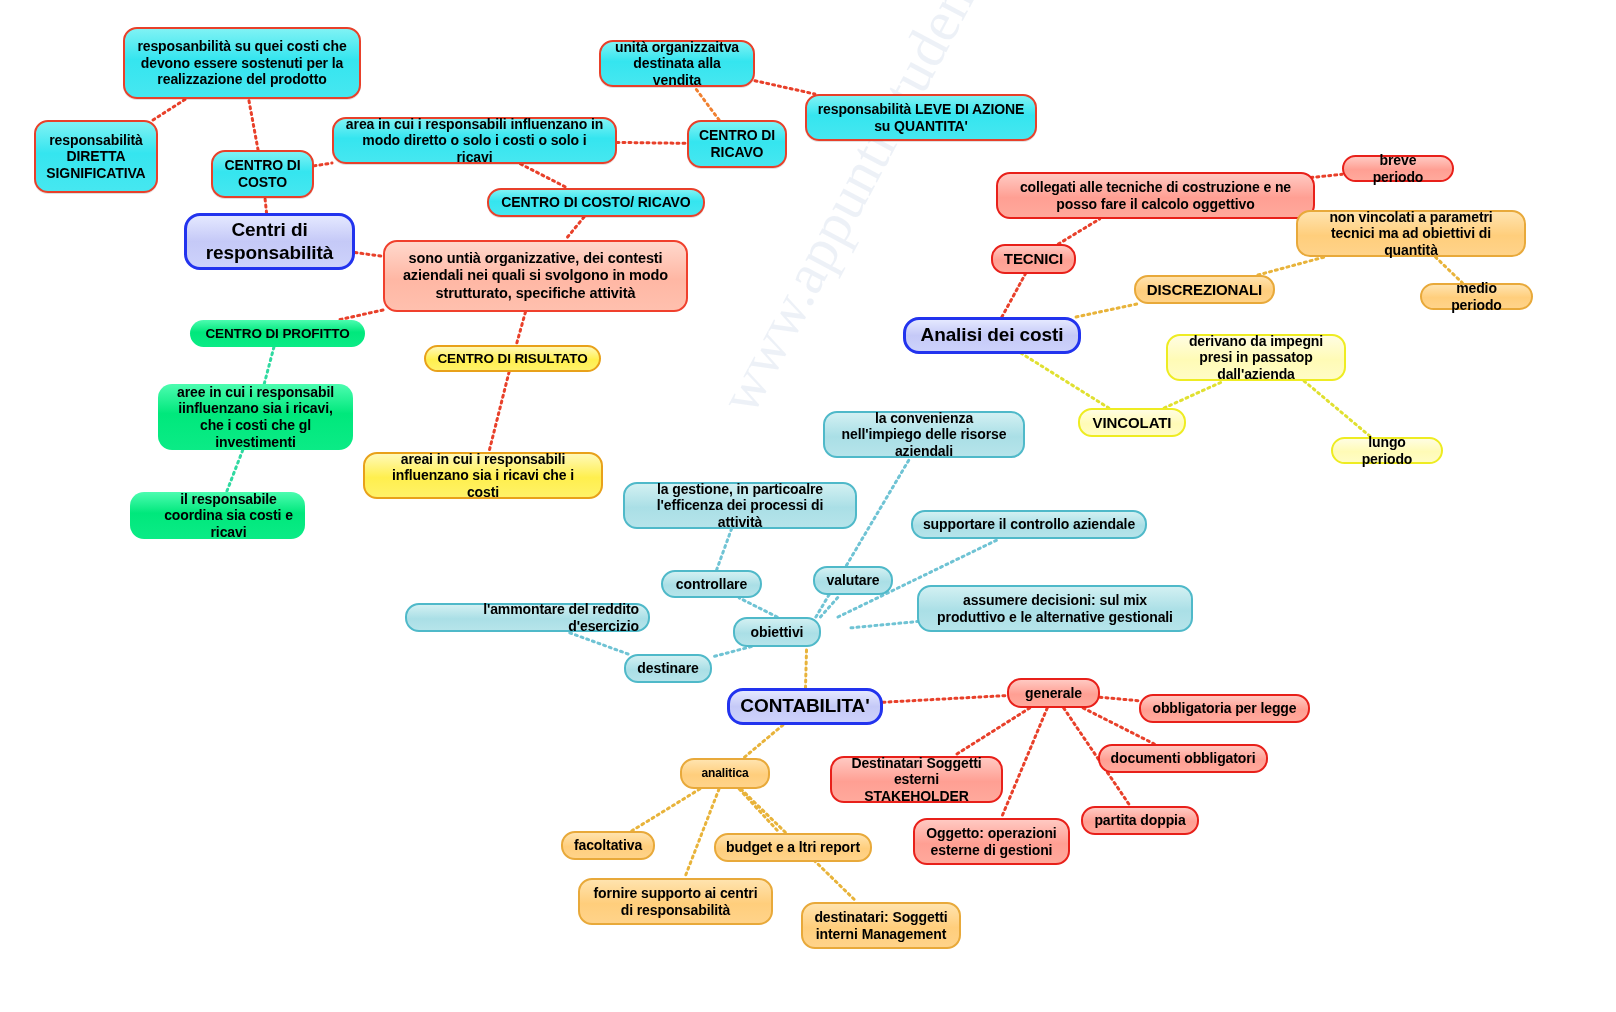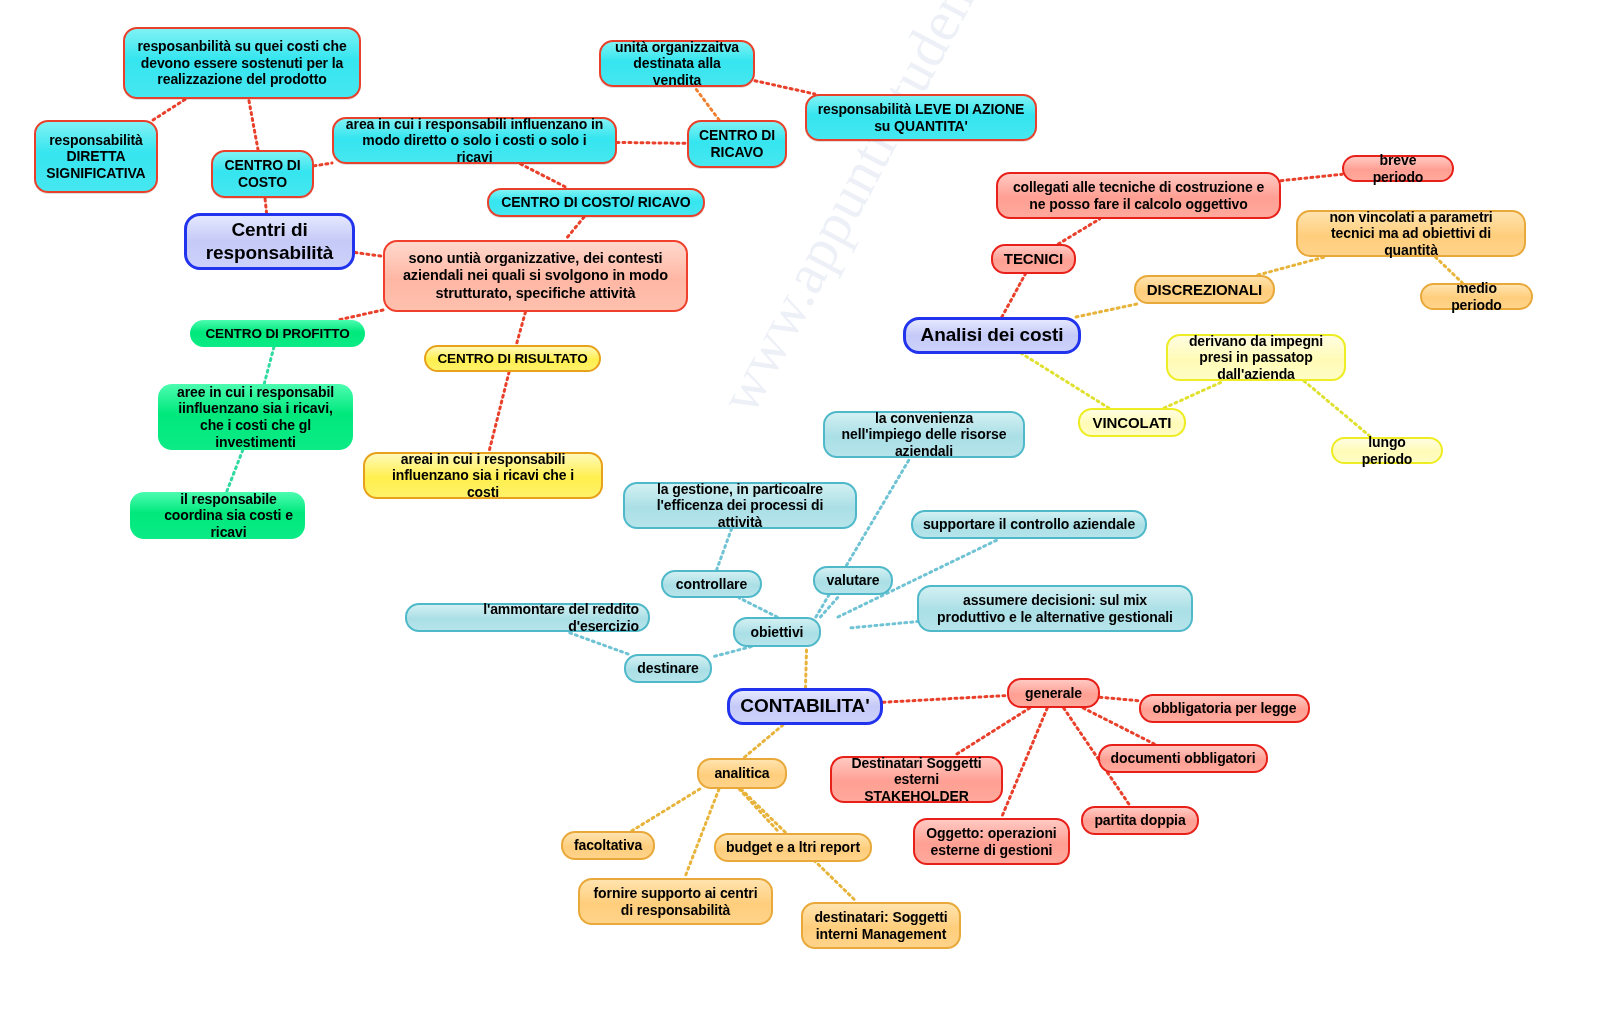--- a/index.html
+++ b/index.html
@@ -152,21 +152,21 @@
       <div class="node sty-cyan" style="left: 687px; top: 120px; width: 100px; height: 48px; font-size: 14px;">CENTRO DI RICAVO</div>
       <div class="node sty-cyan" style="left: 805px; top: 94px; width: 232px; height: 47px; font-size: 14px;">responsabilità LEVE DI AZIONE su QUANTITA'</div>
       <div class="node sty-cyan" style="left: 487px; top: 188px; width: 218px; height: 29px; font-size: 14px;">CENTRO DI COSTO/ RICAVO</div>
       <div class="node sty-blue" style="left: 184px; top: 213px; width: 171px; height: 57px; font-size: 19px;">Centri di responsabilità</div>
       <div class="node sty-salmon" style="left: 383px; top: 240px; width: 305px; height: 72px; font-size: 14.5px;">sono untià organizzative, dei contesti aziendali nei quali si svolgono in modo strutturato, specifiche attività</div>
       <div class="node sty-green" style="left: 190px; top: 320px; width: 175px; height: 27px; font-size: 13.5px;">CENTRO DI PROFITTO</div>
       <div class="node sty-yellow" style="left: 424px; top: 345px; width: 177px; height: 27px; font-size: 13.5px;">CENTRO DI RISULTATO</div>
       <div class="node sty-green" style="left: 158px; top: 384px; width: 195px; height: 66px; font-size: 14px;">aree in cui i responsabil iinfluenzano sia i ricavi, che i costi che gl investimenti</div>
       <div class="node sty-yellow" style="left: 363px; top: 452px; width: 240px; height: 47px; font-size: 14px;">areai in cui i responsabili influenzano sia i ricavi che i costi</div>
       <div class="node sty-green" style="left: 130px; top: 492px; width: 175px; height: 47px; font-size: 14px; padding-left: 31px;">il responsabile coordina sia costi e ricavi</div>
-      <div class="node sty-red" style="left: 996px; top: 172px; width: 285px; height: 47px; font-size: 14px;">collegati alle tecniche di costruzione e ne posso fare il calcolo oggettivo</div>
+      <div class="node sty-red" style="left: 996px; top: 172px; width: 319px; height: 47px; font-size: 14px;">collegati alle tecniche di costruzione e ne posso fare il calcolo oggettivo</div>
       <div class="node sty-red" style="left: 1342px; top: 155px; width: 112px; height: 27px; font-size: 14px;">breve periodo</div>
       <div class="node sty-red" style="left: 991px; top: 244px; width: 85px; height: 30px; font-size: 15px;">TECNICI</div>
       <div class="node sty-orange" style="left: 1296px; top: 210px; width: 230px; height: 47px; font-size: 14px;">non vincolati a parametri tecnici ma ad obiettivi di quantità</div>
       <div class="node sty-orange" style="left: 1134px; top: 275px; width: 141px; height: 29px; font-size: 15px;">DISCREZIONALI</div>
       <div class="node sty-orange" style="left: 1420px; top: 283px; width: 113px; height: 27px; font-size: 14px;">medio periodo</div>
       <div class="node sty-blue" style="left: 903px; top: 317px; width: 178px; height: 37px; font-size: 19px;">Analisi dei costi</div>
       <div class="node sty-yellowpale" style="left: 1166px; top: 334px; width: 180px; height: 47px; font-size: 14px;">derivano da impegni presi in passatop dall'azienda</div>
       <div class="node sty-yellowpale" style="left: 1078px; top: 408px; width: 108px; height: 29px; font-size: 15px;">VINCOLATI</div>
       <div class="node sty-yellowpale" style="left: 1331px; top: 437px; width: 112px; height: 27px; font-size: 14px;">lungo periodo</div>
       <div class="node sty-teal" style="left: 823px; top: 411px; width: 202px; height: 47px; font-size: 14px;">la convenienza nell'impiego delle risorse aziendali</div>
@@ -176,21 +176,21 @@
       <div class="node sty-teal" style="left: 813px; top: 566px; width: 80px; height: 29px; font-size: 14px;">valutare</div>
       <div class="node sty-teal" style="left: 917px; top: 585px; width: 276px; height: 47px; font-size: 14px;">assumere decisioni: sul mix produttivo e le alternative gestionali</div>
       <div class="node sty-teal" style="left: 405px; top: 603px; width: 245px; height: 29px; font-size: 14px; text-align: right;">l'ammontare del reddito d'esercizio</div>
       <div class="node sty-teal" style="left: 733px; top: 617px; width: 88px; height: 30px; font-size: 14px;">obiettivi</div>
       <div class="node sty-teal" style="left: 624px; top: 654px; width: 88px; height: 29px; font-size: 14px;">destinare</div>
       <div class="node sty-blue" style="left: 727px; top: 688px; width: 156px; height: 37px; font-size: 19px; text-align: center;">CONTABILITA'</div>
       <div class="node sty-red" style="left: 1007px; top: 678px; width: 93px; height: 30px; font-size: 14px;">generale</div>
       <div class="node sty-red" style="left: 1139px; top: 694px; width: 171px; height: 29px; font-size: 14px;">obbligatoria per legge</div>
       <div class="node sty-red" style="left: 1098px; top: 744px; width: 170px; height: 29px; font-size: 14px;">documenti obbligatori</div>
       <div class="node sty-red" style="left: 830px; top: 756px; width: 173px; height: 47px; font-size: 14px;">Destinatari Soggetti esterni STAKEHOLDER</div>
-      <div class="node sty-orange" style="left: 697px; top: 758px; width: 90px; height: 31px; font-size: 14px;">analitica</div>
+      <div class="node sty-orange" style="left: 680px; top: 758px; width: 90px; height: 31px; font-size: 12px;">analitica</div>
       <div class="node sty-red" style="left: 1081px; top: 806px; width: 118px; height: 29px; font-size: 14px;">partita doppia</div>
       <div class="node sty-red" style="left: 913px; top: 818px; width: 157px; height: 47px; font-size: 14px;">Oggetto: operazioni esterne di gestioni</div>
       <div class="node sty-orange" style="left: 561px; top: 831px; width: 94px; height: 29px; font-size: 14px;">facoltativa</div>
       <div class="node sty-orange" style="left: 714px; top: 833px; width: 158px; height: 29px; font-size: 14px;">budget e a ltri report</div>
       <div class="node sty-orange" style="left: 578px; top: 878px; width: 195px; height: 47px; font-size: 14px;">fornire supporto ai centri di responsabilità</div>
       <div class="node sty-orange" style="left: 801px; top: 902px; width: 160px; height: 47px; font-size: 14px;">destinatari: Soggetti interni Management</div>
     </div>
 
 </div>
 

